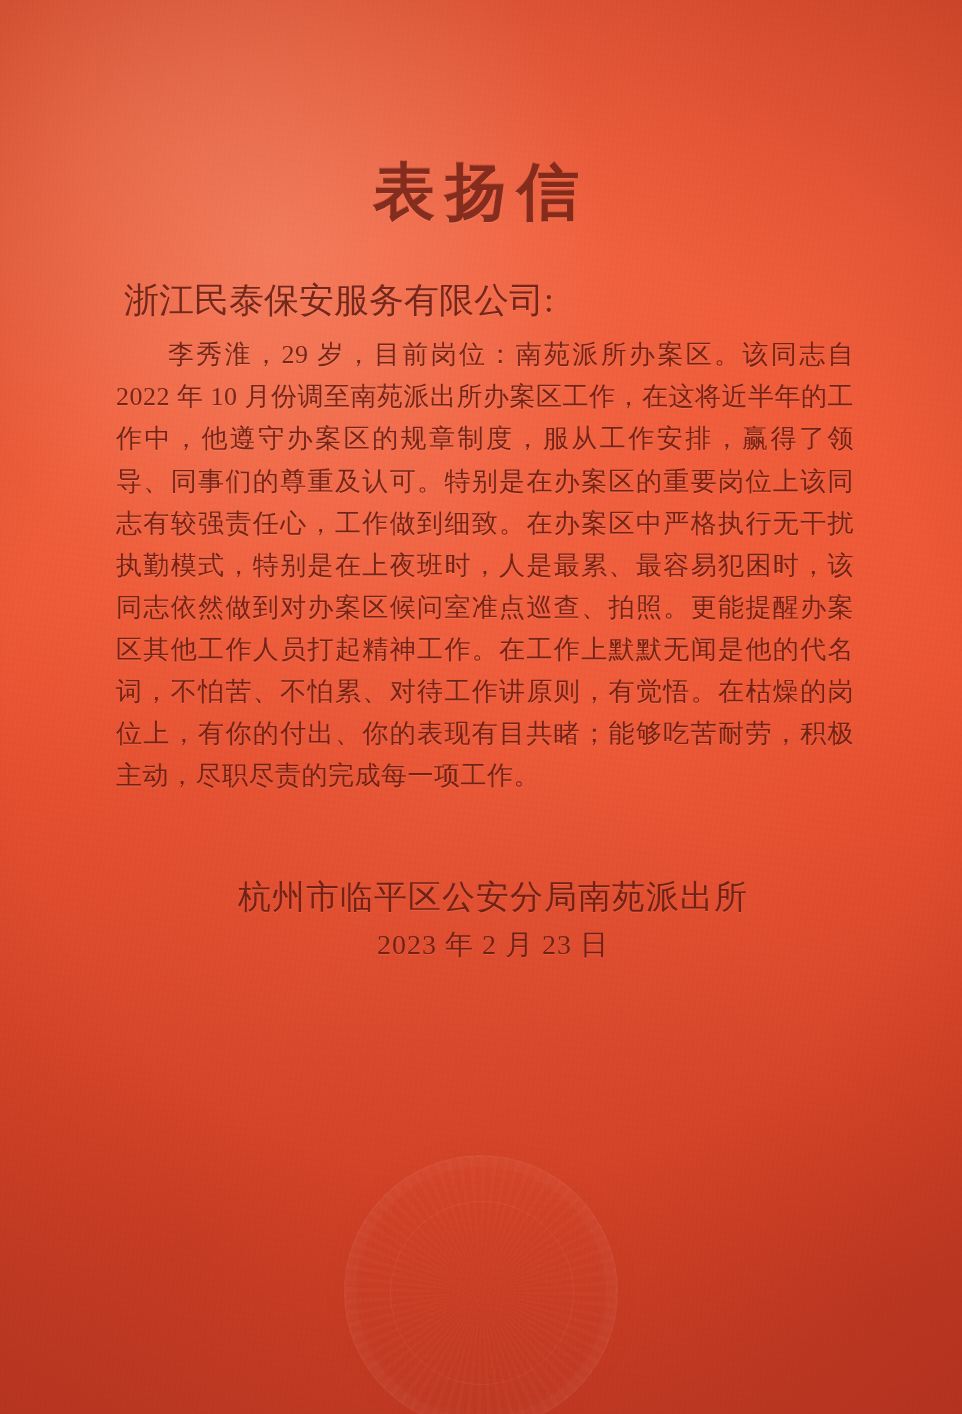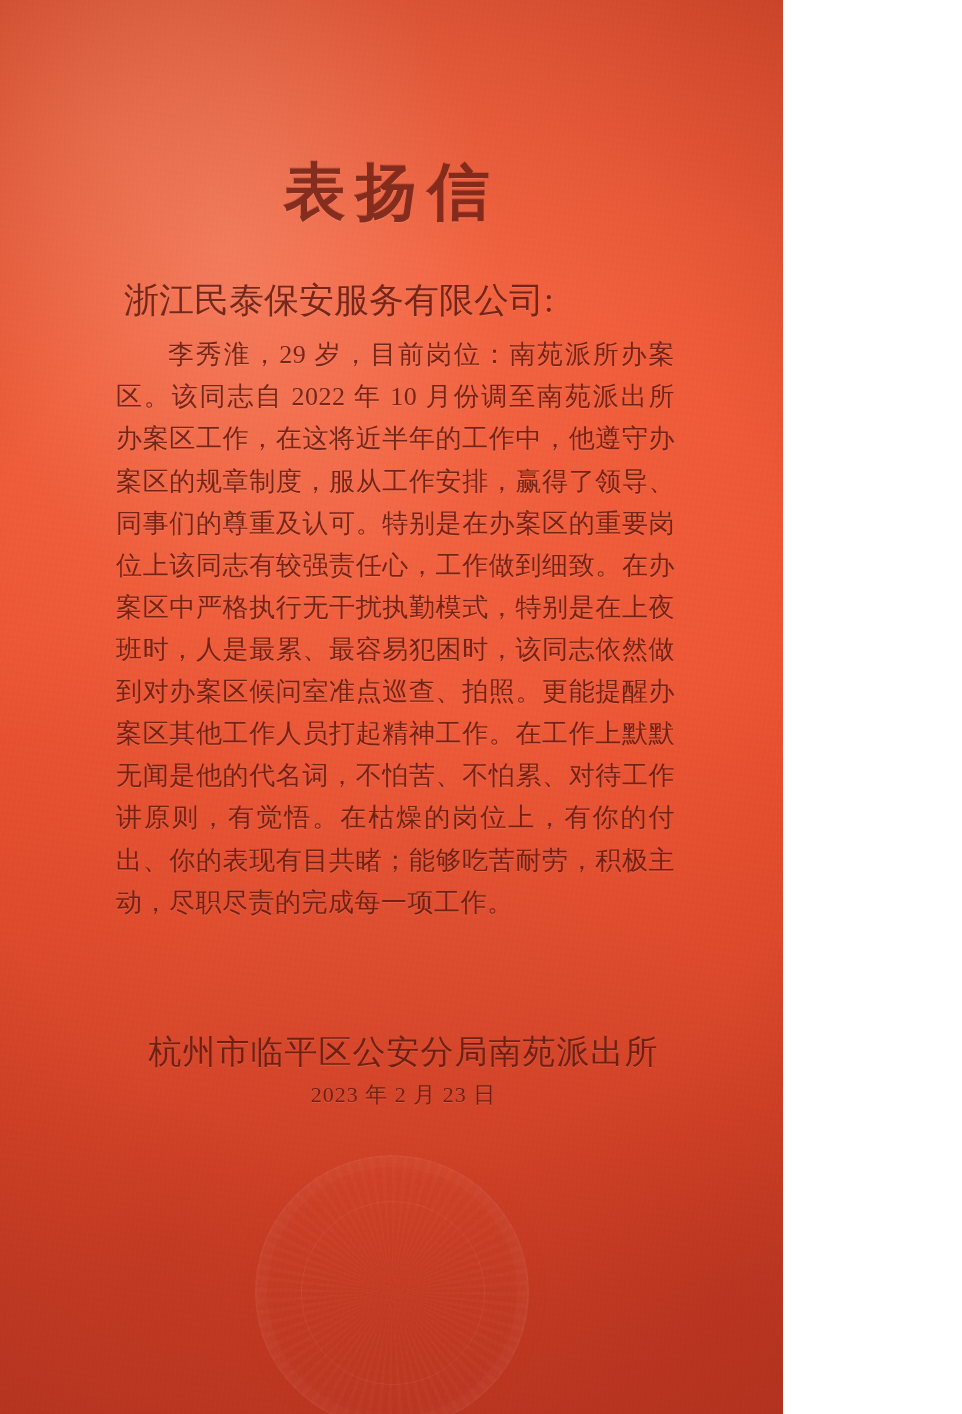--- a/index.html
+++ b/index.html
@@ -8,21 +8,21 @@
   }
   body {
     width: 962px;
     height: 1414px;
     overflow: hidden;
     font-family: "Liberation Serif", "DejaVu Serif", serif;
   }
 
   .page {
     position: relative;
-    width: 783px;
+    width: 962px;
     height: 1414px;
     background:
       radial-gradient(ellipse 120% 90% at 48% 38%, #f0603f 0%, #ec5533 38%, #e44c2c 62%, #d8452a 82%, #c93d26 100%);
     overflow: hidden;
     font-family: Liberation Serif, serif;
   }
 
   
   .tex-a {
     position: absolute; inset: 0;
@@ -114,34 +114,34 @@
     text-align: justify;
     text-justify: inter-ideograph;
     text-indent: 2em;
     color: #5f1a11;
     opacity: 0.86;
     text-shadow: 0 1px 0 rgba(255,200,180,0.18);
     letter-spacing: 0.5px;
   }
 
   .signature-block {
-    margin-top: 104px;
+    margin-top: 76px;
     text-align: center;
     color: #5f1a11;
     opacity: 0.86;
     text-shadow: 0 1px 0 rgba(255,200,180,0.18);
   }
   .sig-org {
     font-size: 33px;
     line-height: 1.5;
     letter-spacing: 1px;
     padding-left: 24px;
   }
   .sig-date {
-    font-size: 22px;
+    font-size: 28px;
     line-height: 1.6;
     letter-spacing: 1px;
     padding-left: 24px;
   }
 </style>
 </head>
 <body>
 
 <div class="page">
   <div class="tex-a"></div>

